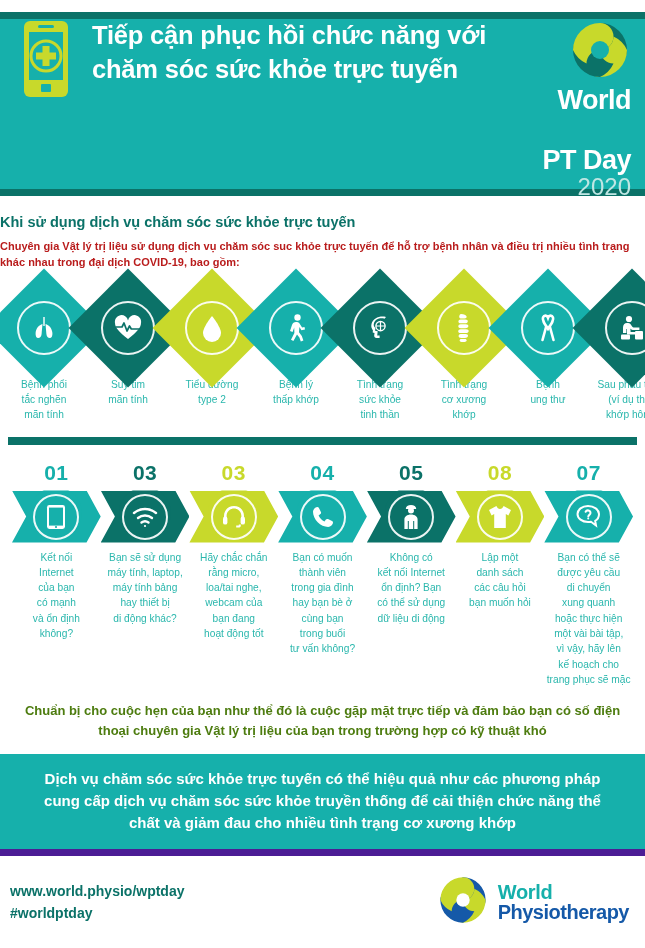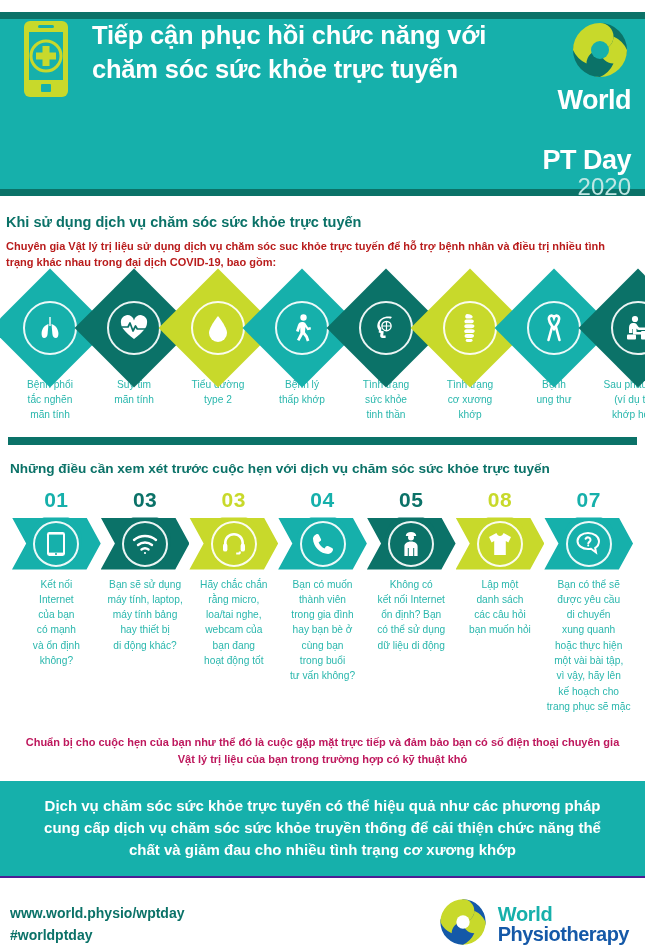--- a/index.html
+++ b/index.html
@@ -32,21 +32,21 @@
     letter-spacing: -0.2px;
     padding-right: 8px;
   }
   .wptd-logo { width: 128px; padding-right: 14px; text-align: right; }
   .wptd-mark { margin: 0 0 2px auto; }
   .wptd-world { color:#fff; font-size: 27px; font-weight: bold; line-height:1.0; letter-spacing:-0.5px;}
   .wptd-ptday { color:#fff; font-size: 27px; font-weight: bold; line-height:1.05; letter-spacing:-0.5px;margin-top:32px;}
   .wptd-year { color:#bfe6e3; font-size: 24px; line-height:1.1; letter-spacing:0px;}
 
   
-  .sec1 { padding: 18px 10px 0 6px; }
+  .sec1 { padding: 18px 10px 0 0; }
   .sec-head {
     color: #0b7268;
     font-size: 14.5px;
     font-weight: bold;
     margin-bottom: 9px;
   }
   .sec-body {
     color: #b91c1c;
     font-size: 11px;
     font-weight: bold;
@@ -130,33 +130,33 @@
     color: #2ab7ad;
     font-size: 10.2px;
     line-height: 1.5;
     text-align: center;
     white-space: pre-line;
     padding: 0 2px;
   }
 
   
   .note {
-    margin: 20px 18px 0 18px;
-    color: #be185d;
-    font-size: 11px;
+    margin: 14px 18px 0 18px;
+    color: #4d7c0f;
+    font-size: 13px;
     font-weight: bold;
     line-height: 1.5;
     text-align: center;
   }
 
   
   .banner {
     margin-top: 14px;
     background: #16b0ab;
-    border-bottom: 2px solid #4c1d95;
+    border-bottom: 7px solid #4c1d95;
     padding: 14px 36px 16px 36px;
     color: #fff;
     font-size: 15px;
     font-weight: bold;
     line-height: 1.45;
     text-align: center;
   }
 
   
   .footer {
@@ -336,21 +336,20 @@
 (ví dụ thay
 khớp hông)</div>
     </div>
 
   </div>
 </div>
 
 <div class="divider"></div>
 
 <div class="sec2">
-  <div class="sec2-head">Những điều cần xem xét trước cuộc hẹn với dịch vụ chăm sóc sức khỏe trực tuyến</div>
 
   <div class="num-row">
     <div class="ncell"><span class="num" style="color:#16b0ab">01</span></div>
     <div class="ncell"><span class="num" style="color:#0b7268">03</span></div>
     <div class="ncell"><span class="num" style="color:#c8d92b">03</span></div>
     <div class="ncell"><span class="num" style="color:#16b0ab">04</span></div>
     <div class="ncell"><span class="num" style="color:#0b7268">05</span></div>
     <div class="ncell"><span class="num" style="color:#c8d92b">08</span></div>
     <div class="ncell"><span class="num" style="color:#16b0ab">07</span></div>
   </div>

